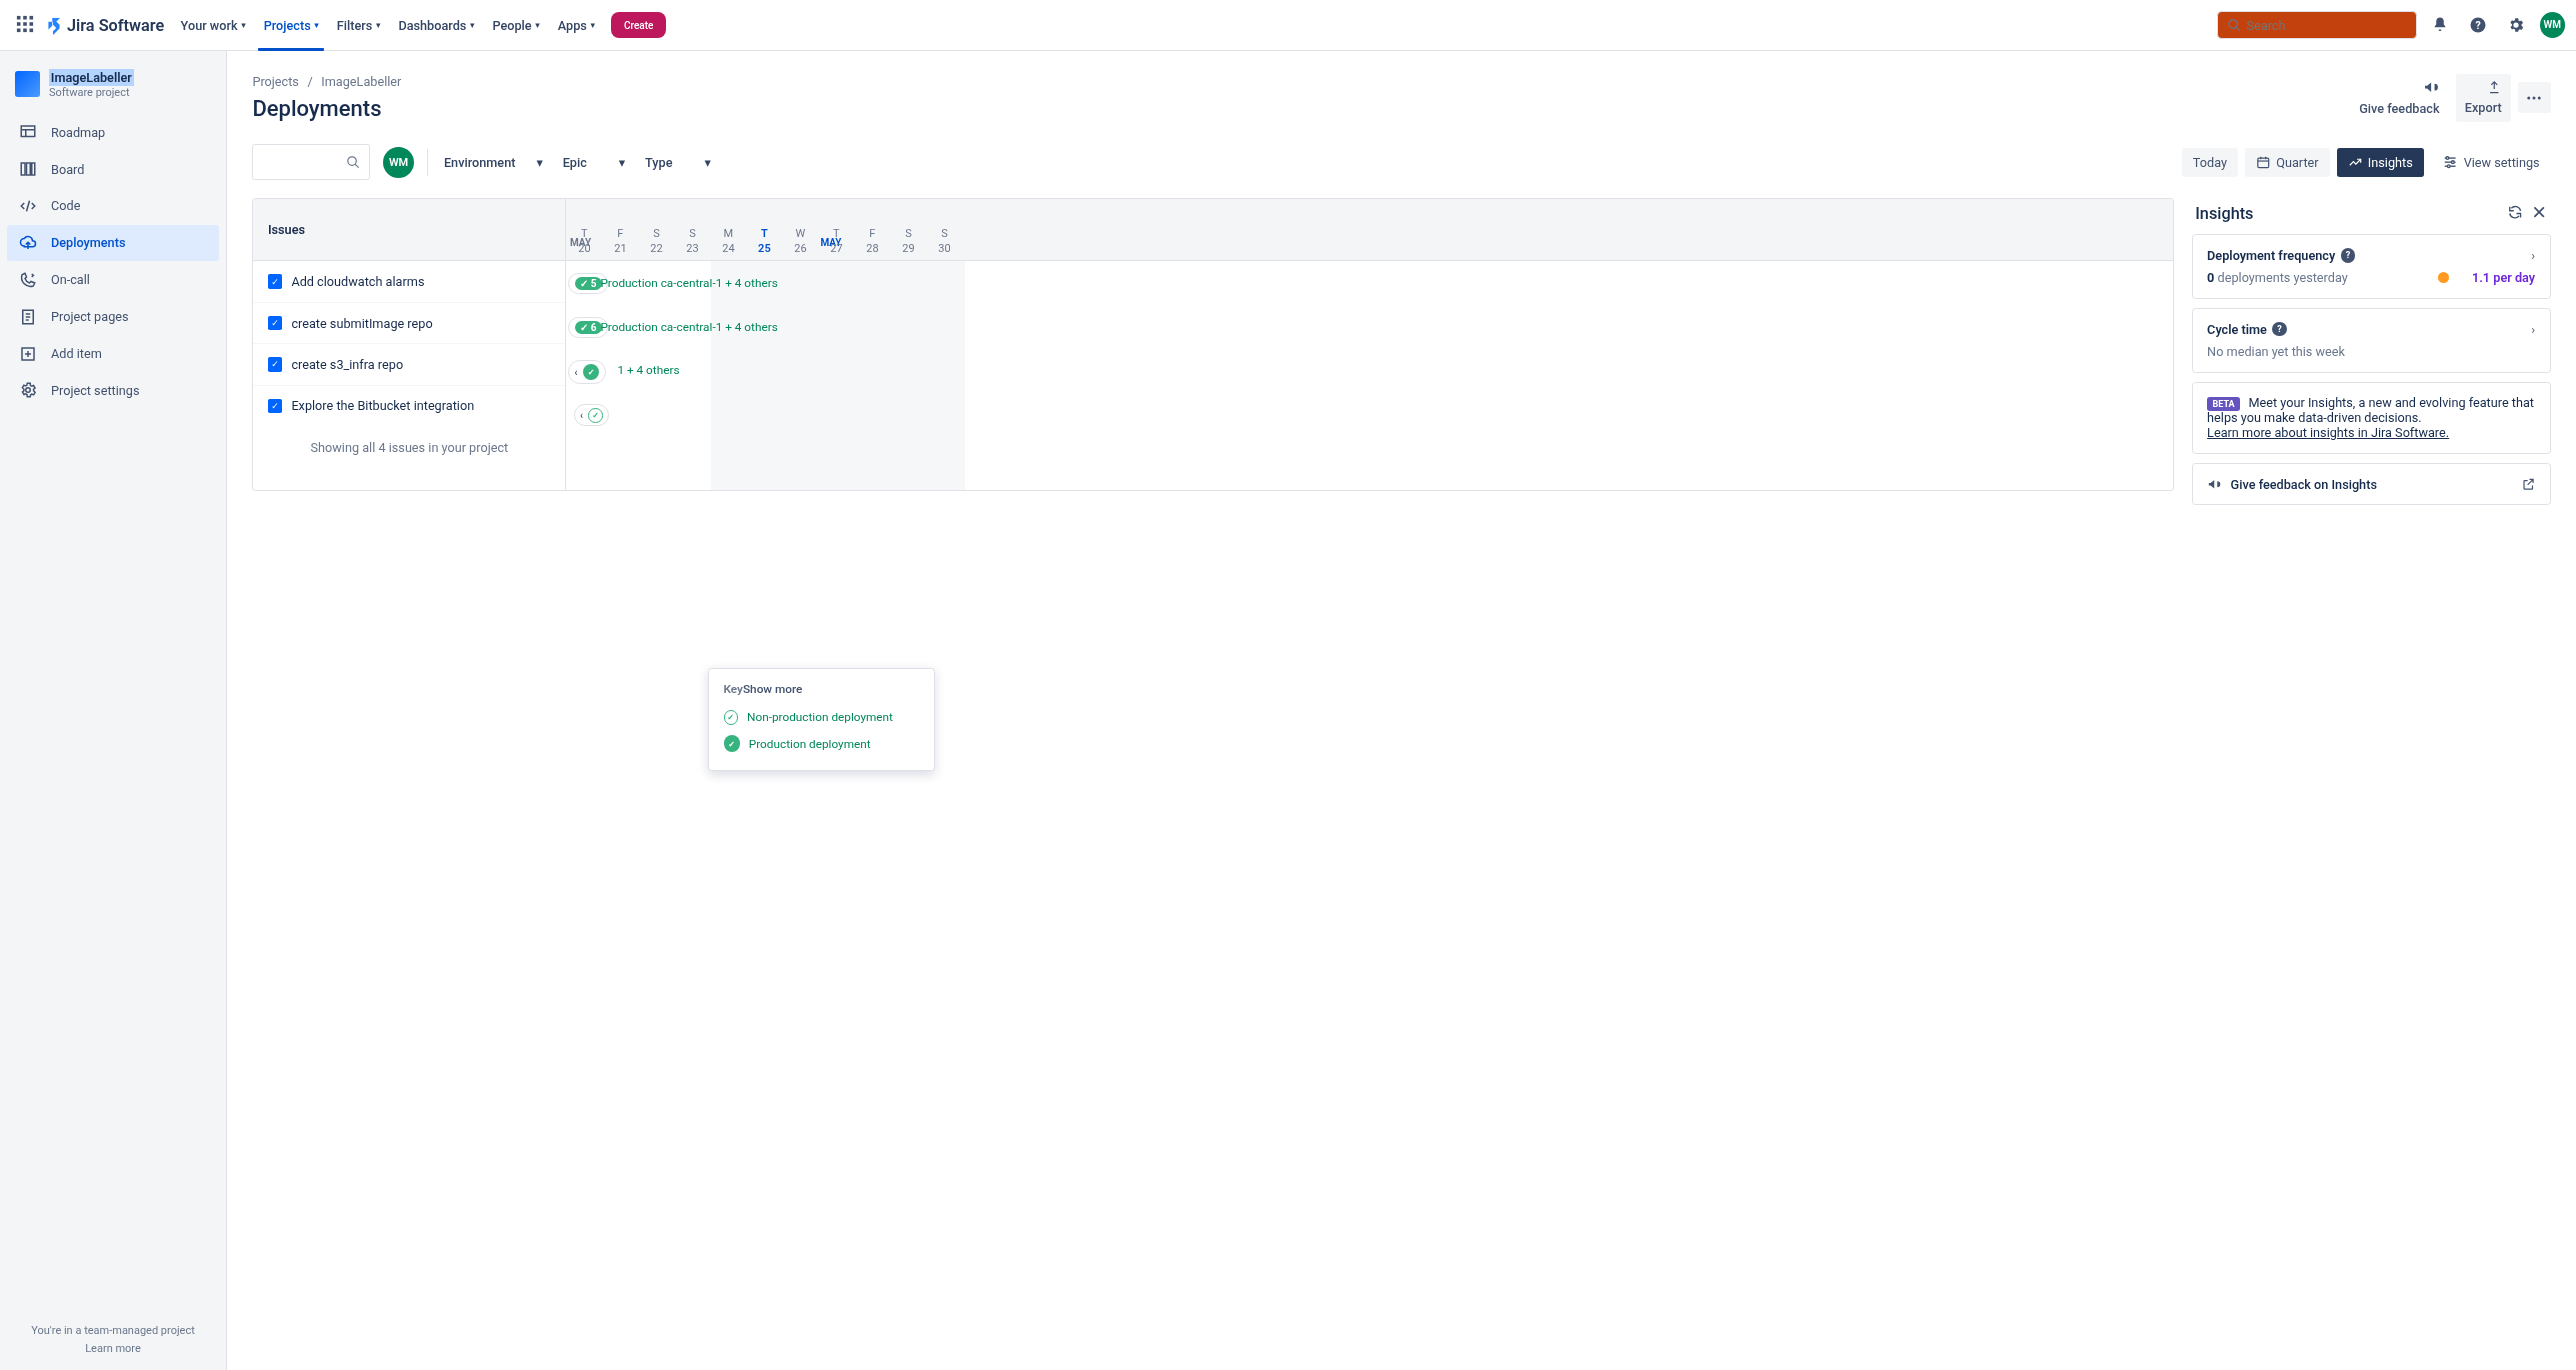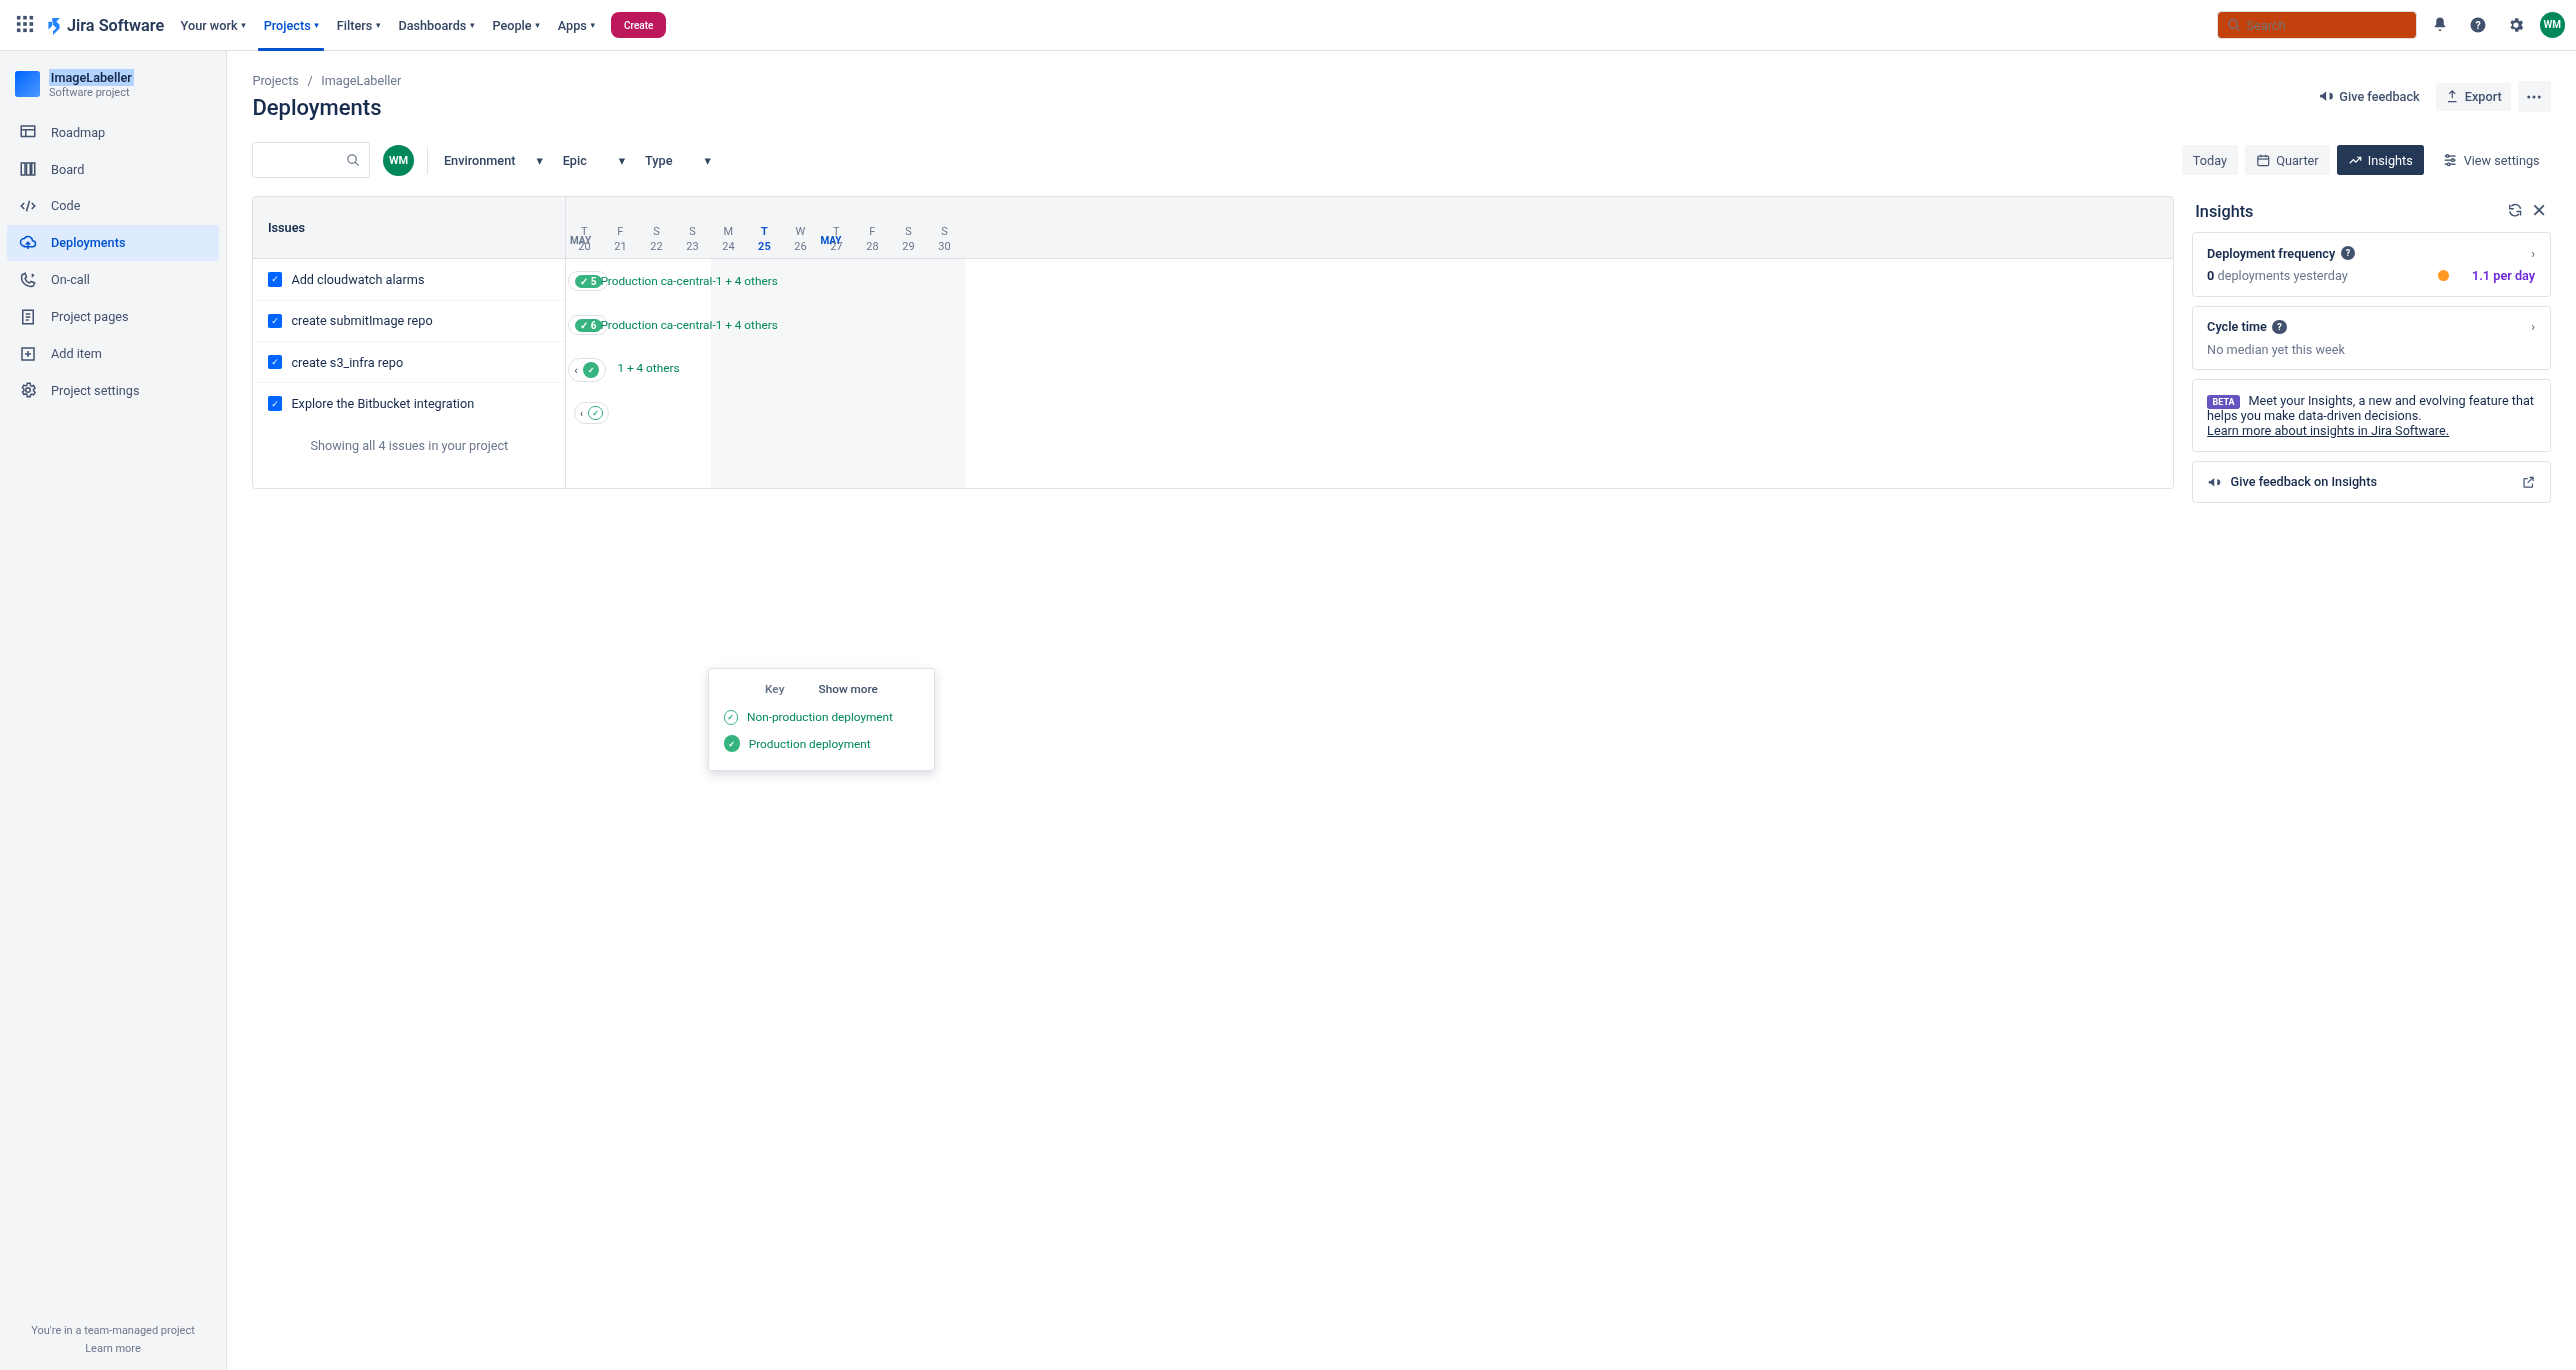--- a/index.html
+++ b/index.html
@@ -34,21 +34,21 @@
 .sidebar .footer { margin-top: auto; text-align: center; font-size: 11px; color: #6B778C; padding: 7.3px; }
 .sidebar .footer a { color: #6B778C; text-decoration: none; display: block; margin-top: 5.4px; }
 
 
 .main { flex: 1; overflow: auto; padding: 22px 25.4px; position: relative; }
 .breadcrumb { color: #6B778C; font-size: 12.7px; }
 .breadcrumb span { margin: 0 5.4px; }
 .page-title { font-size: 22px; font-weight: 500; margin-top: 7.3px; }
 .title-row { display: flex; align-items: center; gap: 44px; }
 .title-actions { margin-left: auto; display: flex; gap: 7.3px; align-items: center; }
-.ghost-btn { display: inline-flex; align-items: center; gap: 5.4px; padding: 6.4px 9px; border-radius: 2.7px; cursor: pointer; color: #42526E; font-weight: 500; }
+.ghost-btn { display: inline-flex; align-items: flex-end; gap: 5.4px; padding: 6.4px 9px; border-radius: 2.7px; cursor: pointer; color: #42526E; font-weight: 500; flex-direction: column; }
 .ghost-btn.boxed { background: #F4F5F7; }
 
 
 .filter-row { display: flex; align-items: center; gap: 12.7px; margin-top: 22px; }
 .filter-search { width: 118px; height: 36px; border: 1.8px solid #dfe1e6; border-radius: 2.7px; display: flex; align-items: center; justify-content: flex-end; padding: 0 9px; color: #6B778C; }
 .divider-v { width: 0.9px; height: 27px; background: #dfe1e6; }
 .filter-dd { display: inline-flex; align-items: flex-start; gap: 21px; padding: 7.3px 3.6px; color: #344563; cursor: pointer; font-weight: 500; }
 .filter-right { margin-left: auto; display: flex; gap: 7.3px; align-items: center; }
 .pill-btn { padding: 7.3px 11px; border-radius: 2.7px; cursor: pointer; display: inline-flex; align-items: center; gap: 5.4px; font-weight: 400; color: #42526E; }
 .pill-btn.light { background: #F4F5F7; }
@@ -93,21 +93,21 @@
 .card-title .q { width: 14.5px; height: 14.5px; background: #42526E; color: #fff; border-radius: 50%; display: inline-flex; align-items: center; justify-content: center; font-size: 9px; font-weight: 700; }
 .card-title .arrow { margin-left: auto; color: #6B778C; }
 .card-sub { margin-top: 7.3px; color: #6B778C; display: flex; align-items: center; }
 .card-sub .right-stat { margin-left: auto; display: flex; align-items: center; gap: 23px; font-weight: 600; color: #6d28d9; }
 .dot-warn { width: 11px; height: 11px; background: #FF991F; border-radius: 50%; display: inline-block; }
 .beta { background: #6554C0; color: #fff; font-size: 9px; font-weight: 700; padding: 1.8px 5.4px; border-radius: 2.7px; margin-right: 5.4px; }
 .card .link { color: #172B4D; text-decoration: underline; cursor: pointer; font-weight: 400;}
 
 
 .key-box { position: absolute; background: #fff; border: 0.9px solid #dfe1e6; border-radius: 3.6px; box-shadow: 0 3.6px 11px rgba(9,30,66,0.15); padding: 12.7px 14.5px; width: 227px; }
-.key-box .hrow { display: flex; justify-content: center; color: #6B778C; font-weight: 600; font-size: 11.8px; margin-bottom: 9px; gap: 34px;}
+.key-box .hrow { display: flex; justify-content: flex-start; color: #6B778C; font-weight: 600; font-size: 11.8px; margin-bottom: 9px;}
 .key-box .show-more { color: #42526E; font-weight: 500; cursor: pointer; font-size: 11.8px;}
 .key-row { display: flex; align-items: center; gap: 9px; padding: 5.4px 0; }
 
 svg { flex-shrink: 0; }
 </style>
 </head>
 <body>
 
 <div class="topnav">
   <div class="app-switcher">

